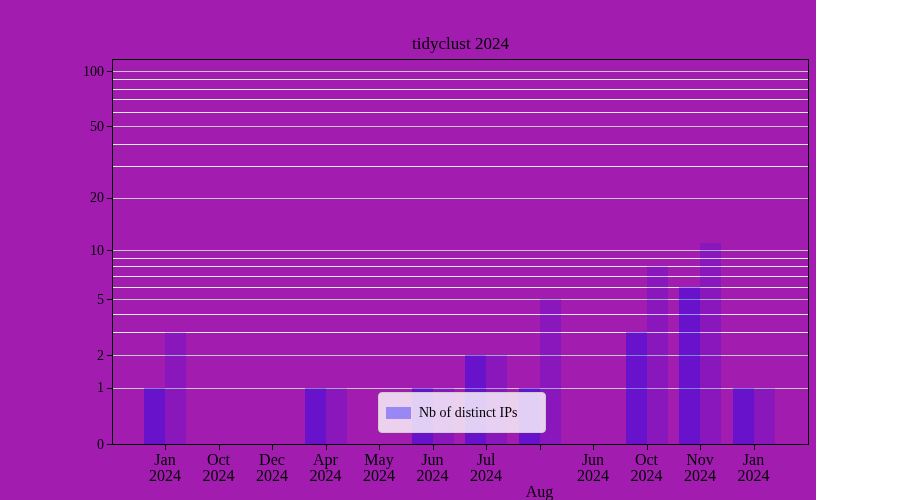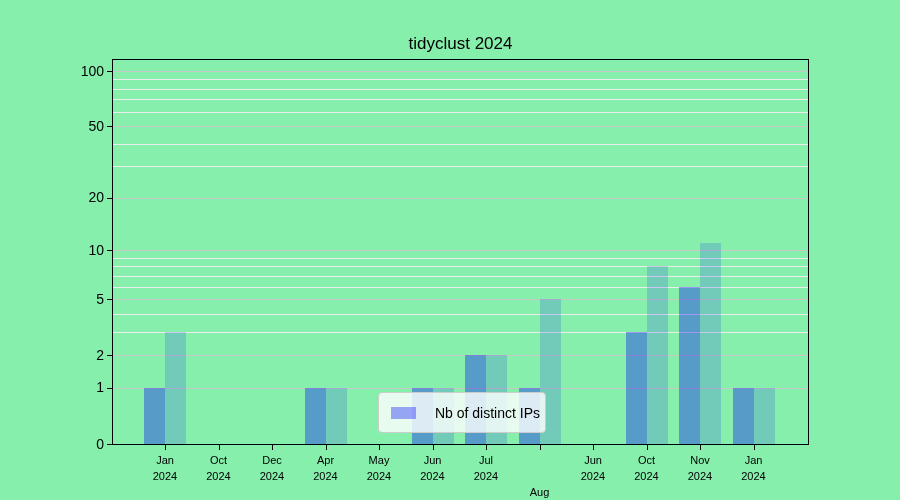--- a/index.html
+++ b/index.html
@@ -1,51 +1,51 @@
 <!DOCTYPE html>
 <html><head>
 <meta charset="utf-8">
 <style>
   html,body{margin:0;padding:0;background:#fff;}
   #fig{
-    position:relative;width:900px;height:500px;background:#86efac;
-    font-family:Liberation Sans, sans-serif;color:#000;
+    position:relative;width:816px;height:500px;background:#a21caf;
+    font-family:Liberation Serif, serif;color:#000;
     overflow:hidden;
   }
   #chart-title{
     position:absolute;left:112px;top:34px;width:697px;
     text-align:center;font-size:17px;line-height:20px;color:#000;
   }
   #plot{
     position:absolute;left:112px;top:59px;width:697px;height:386px;
     box-sizing:border-box;border:1px solid #000;
   }
   .gridline{position:absolute;left:1px;right:1px;height:1px;}
   .gridline.major{background:#c6c6c6;}
   .gridline.minor{background:#ececec;}
   .bar{position:absolute;}
   .xtick{position:absolute;width:1px;height:5px;background:#000;top:445px;}
   .ytick{position:absolute;height:1px;width:5px;background:#000;left:107px;}
   .xlabel{
     position:absolute;top:452px;width:64px;text-align:center;
-    font-size:11px;line-height:16px;color:#000;
+    font-size:16px;line-height:16px;color:#000;
   }
   .ylabel{
     position:absolute;left:50px;width:54px;text-align:right;
     font-size:14px;line-height:15px;color:#000;
   }
   #legend{
     position:absolute;left:378px;top:392px;width:168px;height:41px;
     background:rgba(255,255,255,0.8);
     border:1px solid #cccccc;border-radius:4px;
     box-sizing:border-box;
     display:flex;flex-direction:column;justify-content:space-evenly;
     padding-left:7px;z-index:5;
   }
-  .legend-row{display:flex;align-items:center;gap:19px;justify-content:center;}
+  .legend-row{display:flex;align-items:center;gap:8px;}
   .legend-swatch{width:25px;height:12px;display:inline-block;}
   .legend-label{font-size:14px;line-height:14px;white-space:nowrap;}
 </style>
 </head>
 <body>
 
 <div id="fig">
   <div id="chart-title">tidyclust 2024</div>
 
   <div id="grid-bars-layer" style="position:absolute;left:112px;top:59px;width:697px;height:386px;">

